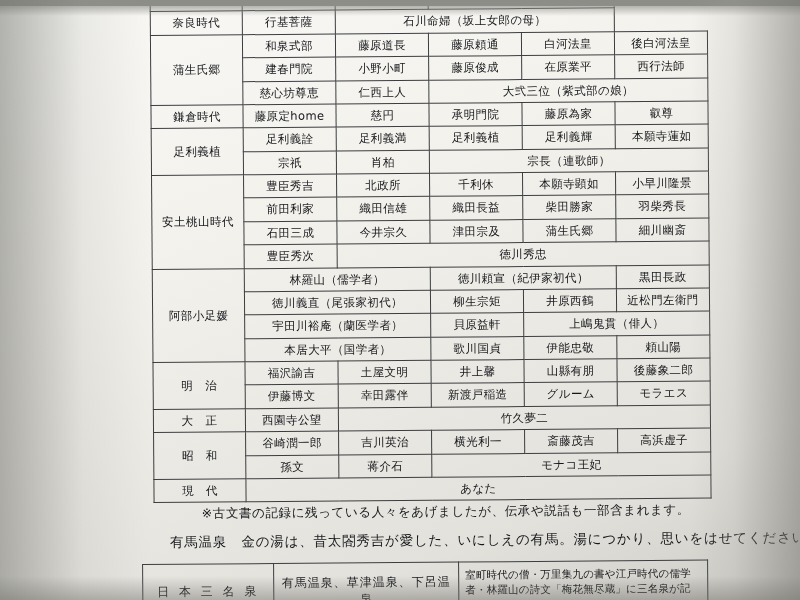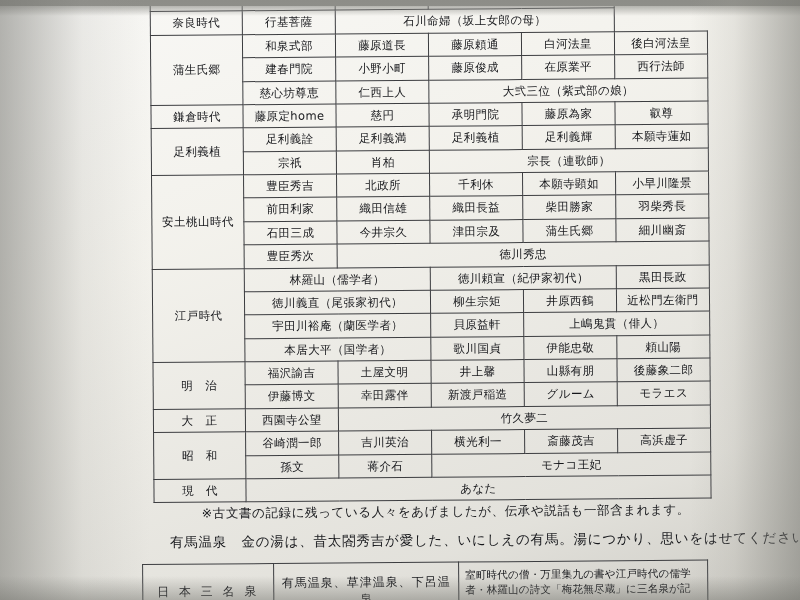--- a/index.html
+++ b/index.html
@@ -206,21 +206,21 @@
             <td>今井宗久</td>
             <td>津田宗及</td>
             <td>蒲生氏郷</td>
             <td>細川幽斎</td>
           </tr>
           <tr>
             <td>豊臣秀次</td>
             <td colspan="4" class="cellspan">徳川秀忠</td>
           </tr>
           <tr>
-            <td class="era" rowspan="4">江戸時代</td>
+            <td class="era" rowspan="4">阿部小足媛</td>
             <td colspan="2" class="cellspan">林羅山（儒学者）</td>
             <td colspan="2" class="cellspan small">徳川頼宣（紀伊家初代）</td>
             <td>黒田長政</td>
           </tr>
           <tr>
             <td colspan="2" class="cellspan small">徳川義直（尾張家初代）</td>
             <td>柳生宗矩</td>
             <td>井原西鶴</td>
             <td>近松門左衛門</td>
           </tr>

